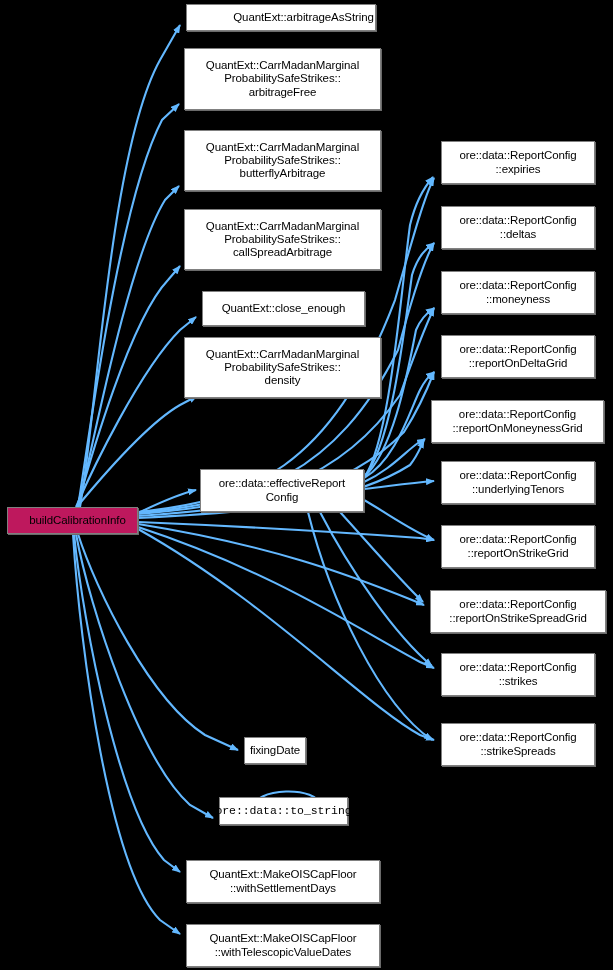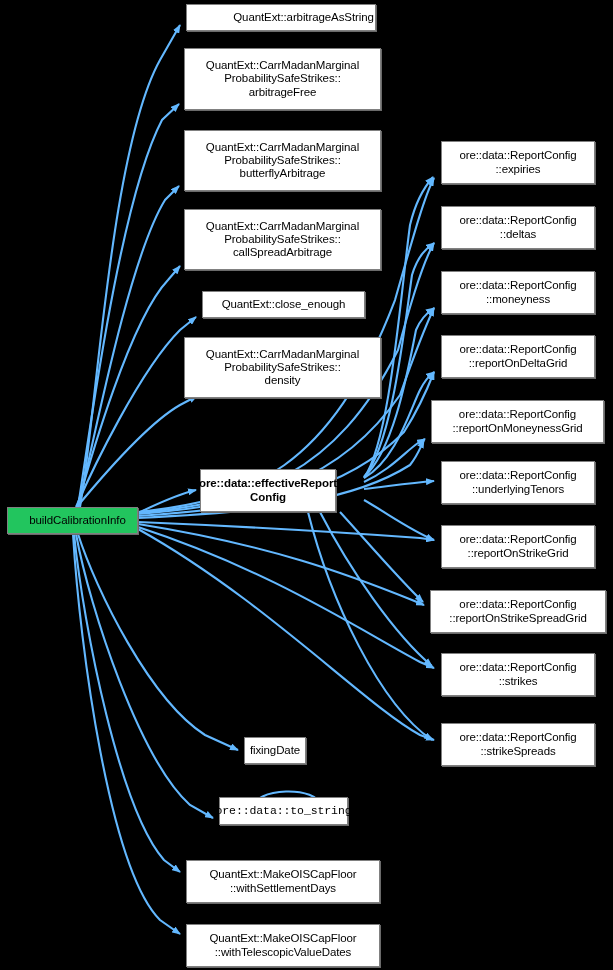--- a/index.html
+++ b/index.html
@@ -3,21 +3,21 @@
 <meta charset="utf-8">
 <style>
   html,body{margin:0;padding:0;background:#000;}
   #canvas{position:relative;width:613px;height:970px;background:#000;overflow:hidden;
           font-family:"Liberation Sans","DejaVu Sans",sans-serif;}
   svg.edges{position:absolute;left:0;top:0;width:613px;height:970px;pointer-events:none;}
   .node{position:absolute;box-sizing:border-box;background:#ffffff;border:1px solid #808080;
         box-shadow:1px 1px 0 0 #6a6a6a;display:flex;align-items:center;justify-content:center;
         text-align:center;color:#000;font-size:11.5px;line-height:13.2px;letter-spacing:-0.1px;
         white-space:pre-line;padding:1px 2px;}
-  .node.root{background:#22c55e;border:1px solid #808080;padding-left:12px;}
+  .node.root{background:#be185d;border:1px solid #808080;padding-left:12px;}
 </style>
 </head>
 <body>
 
 <div id="canvas">
   <svg class="edges" viewBox="0 0 613 970">
     <defs>
       <marker id="ah" markerWidth="9" markerHeight="7" refX="8" refY="3.5" orient="auto" markerUnits="userSpaceOnUse">
         <path d="M0,0 L9,3.5 L0,7 z" fill="#63b8ff"></path>
       </marker>
@@ -61,25 +61,25 @@
       <div class="node" style="left: 186px; top: 4px; width: 190px; height: 27px; padding-left: 47px;">QuantExt::arbitrageAsString</div>
       <div class="node" style="left: 184px; top: 48px; width: 197px; height: 62px;">QuantExt::CarrMadanMarginal
 ProbabilitySafeStrikes::
 arbitrageFree</div>
       <div class="node" style="left: 184px; top: 130px; width: 197px; height: 61px;">QuantExt::CarrMadanMarginal
 ProbabilitySafeStrikes::
 butterflyArbitrage</div>
       <div class="node" style="left: 184px; top: 209px; width: 197px; height: 61px;">QuantExt::CarrMadanMarginal
 ProbabilitySafeStrikes::
 callSpreadArbitrage</div>
-      <div class="node" style="left: 202px; top: 291px; width: 163px; height: 27px;">QuantExt::close_enough</div>
+      <div class="node" style="left: 202px; top: 291px; width: 163px; height: 35px;">QuantExt::close_enough</div>
       <div class="node" style="left: 184px; top: 337px; width: 197px; height: 61px;">QuantExt::CarrMadanMarginal
 ProbabilitySafeStrikes::
 density</div>
-      <div class="node" style="left: 200px; top: 469px; width: 136px; height: 43px; font-weight: bold;">ore::data::effectiveReport
+      <div class="node" style="left: 200px; top: 469px; width: 164px; height: 43px;">ore::data::effectiveReport
 Config</div>
       <div class="node" style="left: 244px; top: 737px; width: 62px; height: 27px;">fixingDate</div>
       <div class="node" style="left: 219px; top: 797px; width: 129px; height: 28px; font-family: Liberation Mono, monospace;">ore::data::to_string</div>
       <div class="node" style="left: 186px; top: 860px; width: 194px; height: 43px;">QuantExt::MakeOISCapFloor
 ::withSettlementDays</div>
       <div class="node" style="left: 186px; top: 924px; width: 194px; height: 43px;">QuantExt::MakeOISCapFloor
 ::withTelescopicValueDates</div>
       <div class="node" style="left: 441px; top: 141px; width: 154px; height: 43px;">ore::data::ReportConfig
 ::expiries</div>
       <div class="node" style="left: 441px; top: 206px; width: 154px; height: 43px;">ore::data::ReportConfig

